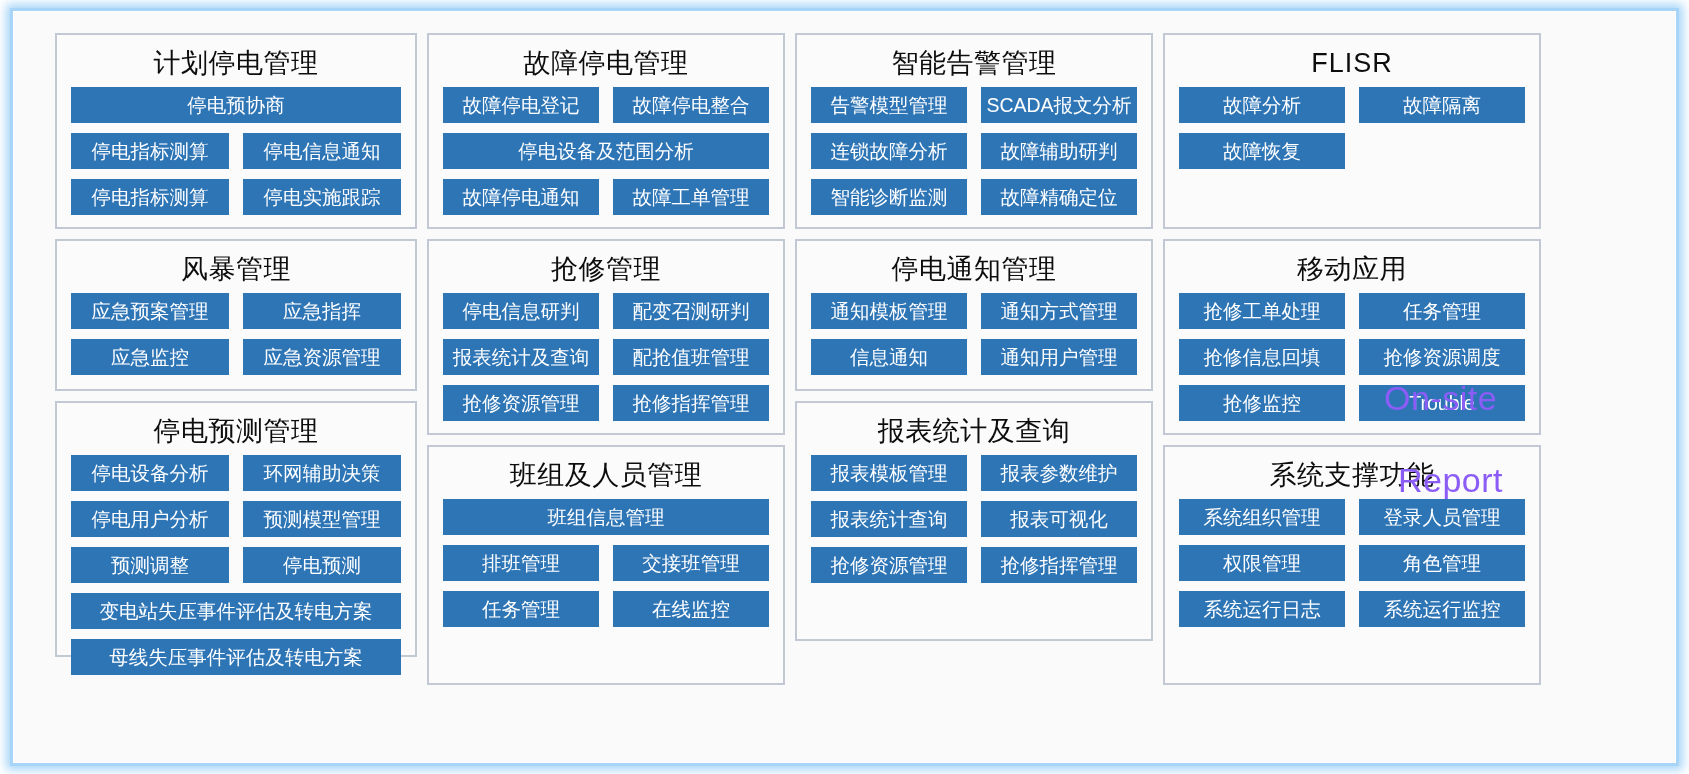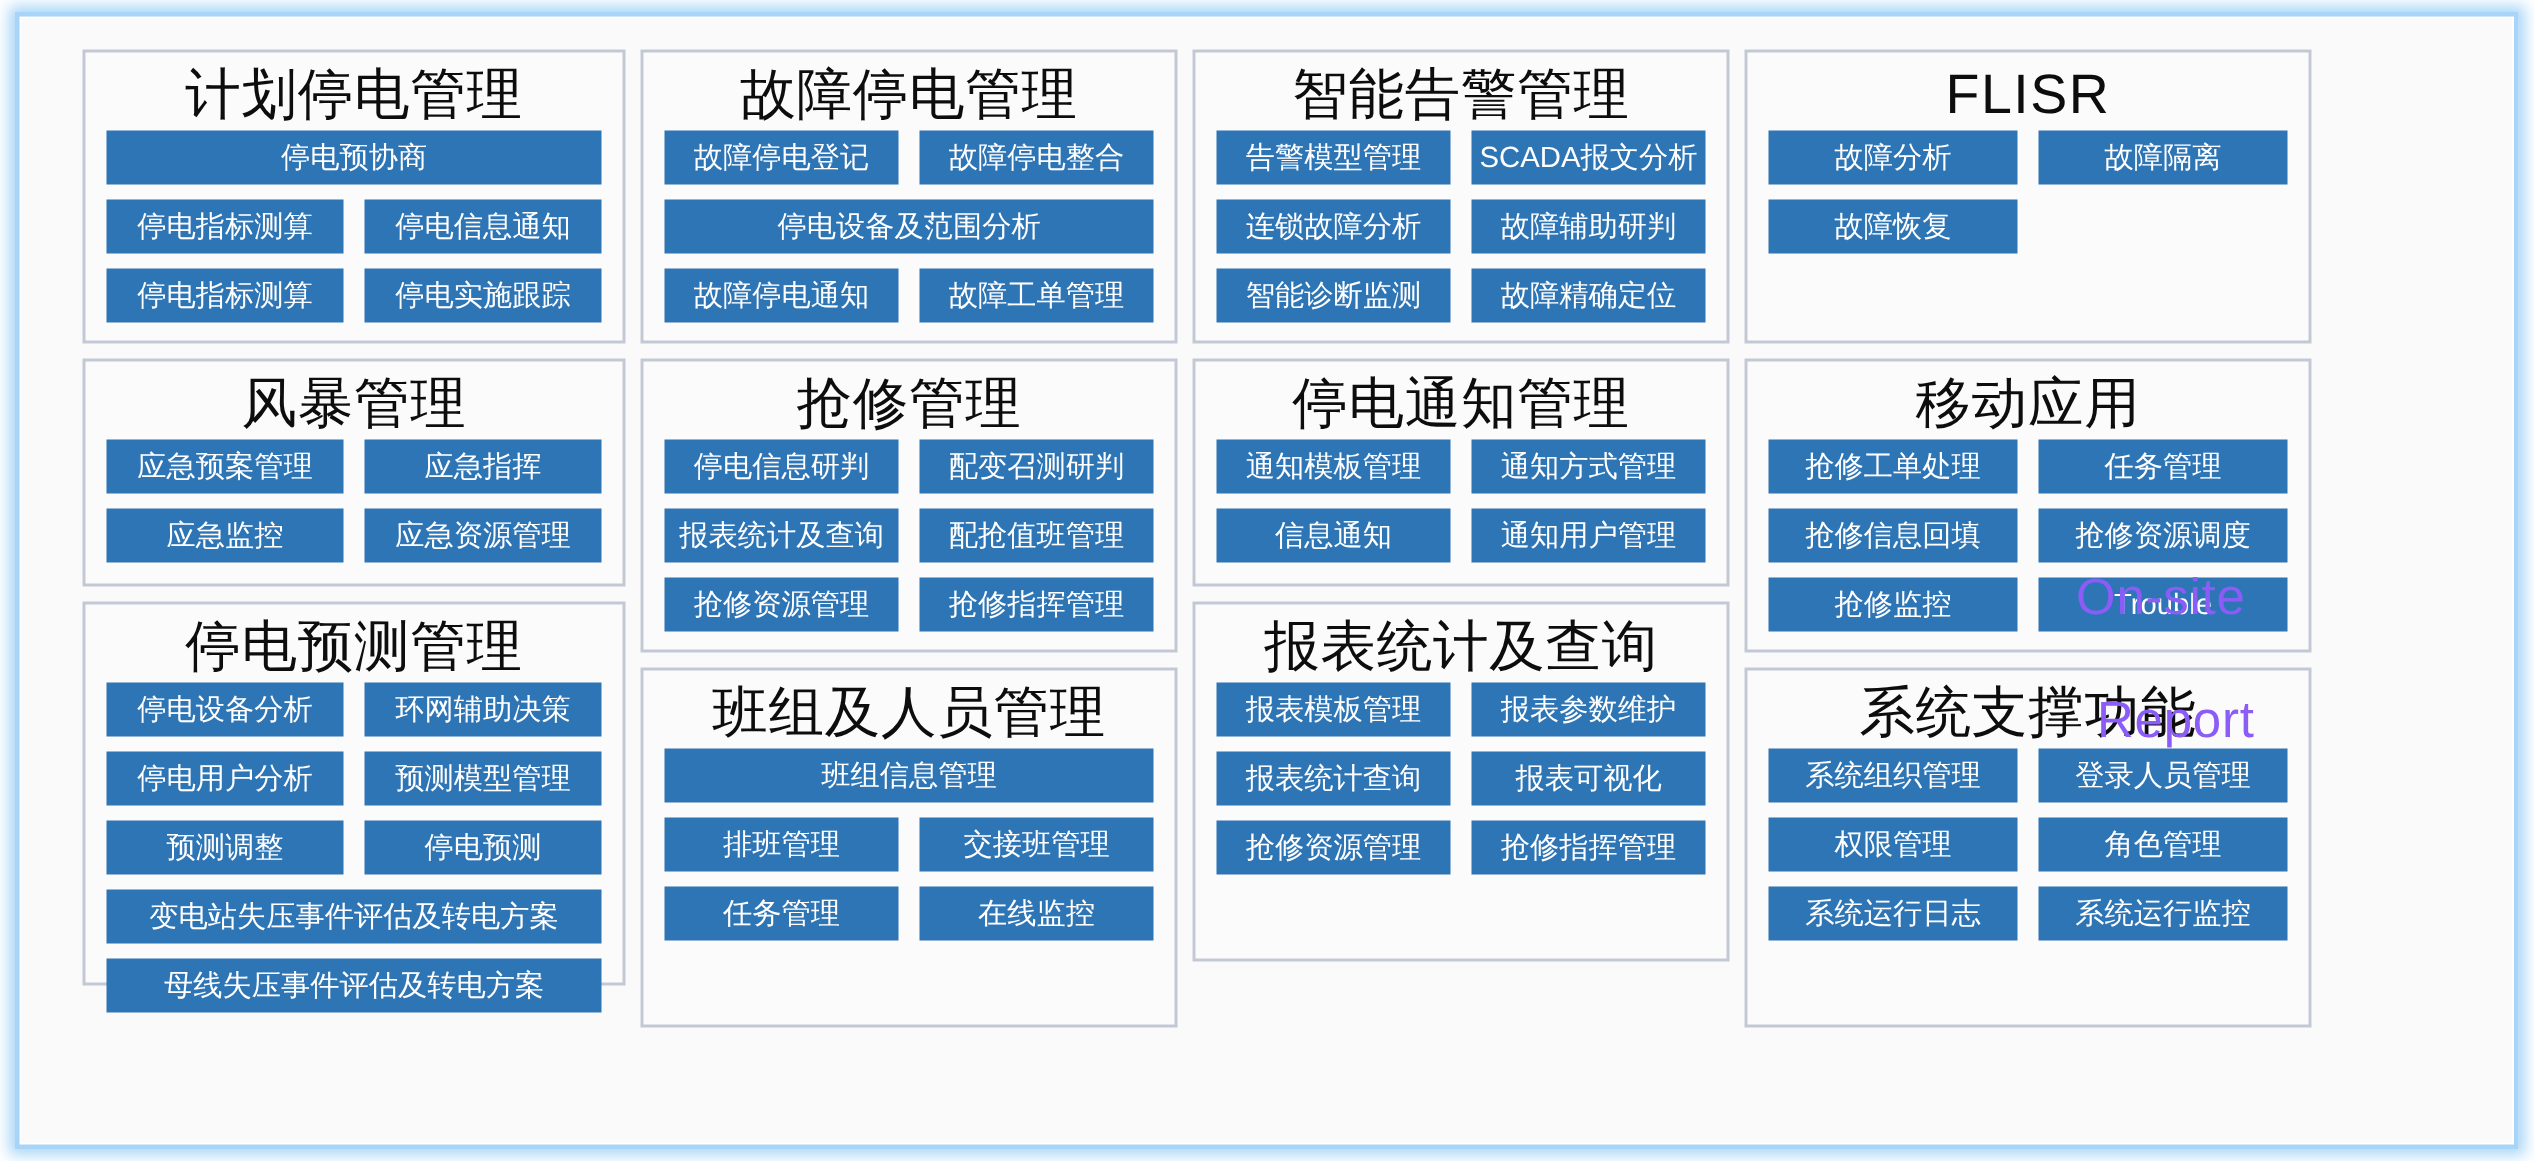--- a/index.html
+++ b/index.html
@@ -45,21 +45,21 @@
   
   .card {
     background: #fbfbfb;
     border: 2px solid #c3c9d4;
     padding: 8px 14px 14px 14px;
     display: flex;
     flex-direction: column;
   }
   .card-title {
     text-align: center;
-    font-size: 37px;
+    font-size: 27px;
     line-height: 40px;
     color: #0d0d0d;
     font-weight: 400;
     letter-spacing: 0.5px;
     white-space: nowrap;
   }
   .card-title.latin { letter-spacing: 1px; }
 
   .btn-grid {
     display: flex;

